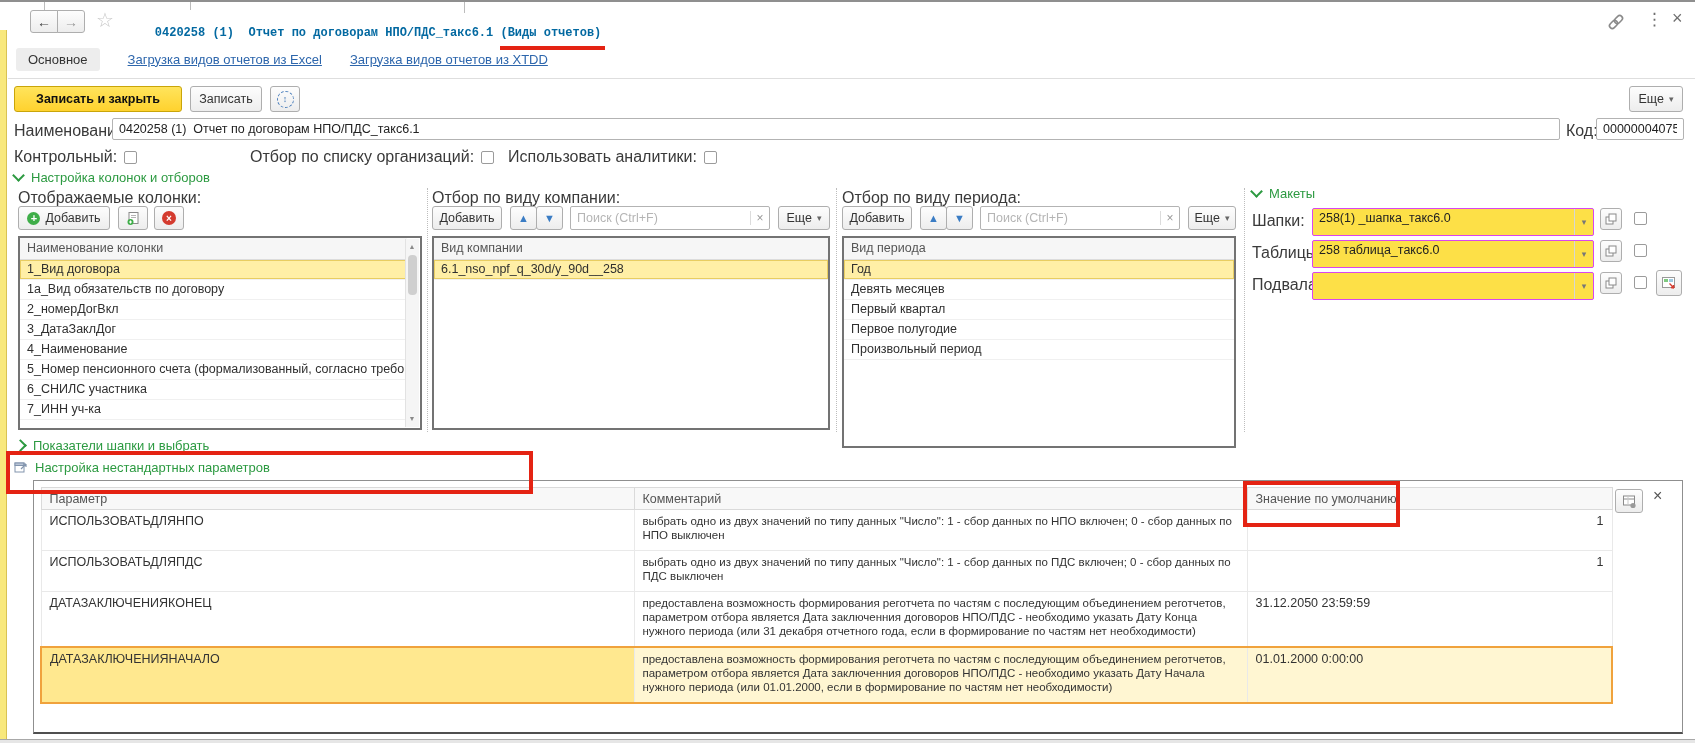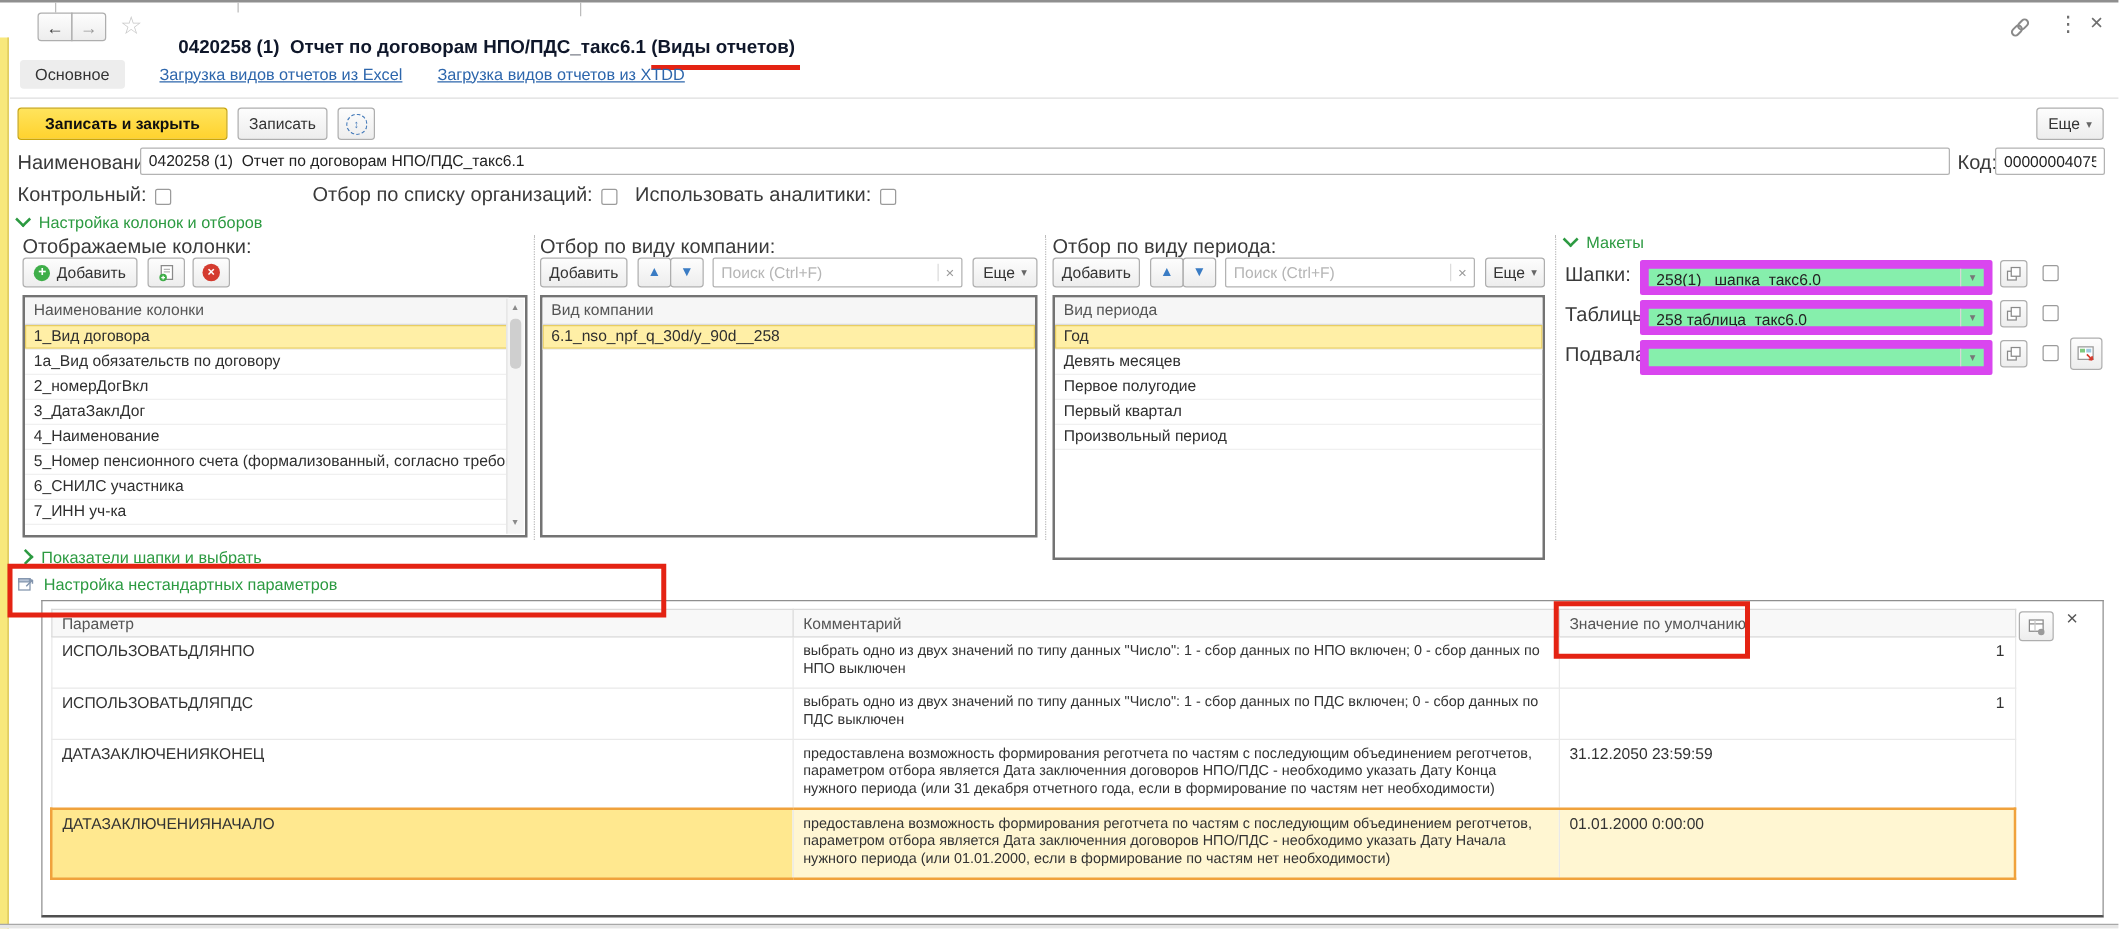--- a/index.html
+++ b/index.html
@@ -35,42 +35,42 @@
         overflow:hidden;font-size:12.5px;color:#2f2f2f;}
   .lrow.sel{background:#ffefa6;box-shadow:inset 0 0 0 1px #e8cd61;}
   .sbar{position:absolute;top:1px;bottom:1px;right:1px;width:13px;background:#f5f5f5;border-left:1px solid #e2e2e2;}
   .sbar .tri{position:absolute;left:0;width:12px;text-align:center;font-size:7px;color:#8a8a8a;line-height:12px;}
   .sbar .thumb{position:absolute;left:2px;right:2px;top:16px;height:40px;background:#cfcfcf;border-radius:4px;}
   .vsep{border-left:1px dotted #bdbdbd;width:0;}
   
   .cb{display:inline-block;width:13px;height:13px;border:1px solid #9b9b9b;border-radius:2px;background:#fff;box-sizing:border-box;flex:none;}
   .cbgroup{display:flex;align-items:center;gap:7px;position:absolute;}
   
-  .combo{box-sizing:border-box;display:flex;align-items:stretch;border:7px solid #d946ef;border-radius:2px;background:#86efac;height:28px;}
+  .combo{box-sizing:border-box;display:flex;align-items:stretch;border:1px solid #d946ef;border-radius:2px;background:#fde047;height:28px;}
   .combo .val{flex:1;padding:2px 6px;font-size:12.5px;white-space:pre;overflow:hidden;color:#222;}
   .combo .drop{width:18px;border-left:1px solid #d6d6d6;display:flex;align-items:center;justify-content:center;color:#777;font-size:9px;}
   .sqbtn{box-sizing:border-box;border:1px solid #aeaeae;background:linear-gradient(#fdfdfd,#ededed);border-radius:3px;
          display:flex;align-items:center;justify-content:center;}
   
   .ptable{border-collapse:collapse;table-layout:fixed;background:#fff;border:1px solid #c6c6c6;}
   .ptable th{background:#f8f8f8;border:1px solid #dadada;font-weight:normal;text-align:left;color:#555;
              padding:3px 8px;font-size:12.5px;height:22px;box-sizing:border-box;}
   .ptable td{border:1px solid #e9e9e9;vertical-align:top;padding:4px 8px 8px;font-size:12.5px;color:#333;}
   .ptable td.comment{font-size:11.5px;line-height:14px;}
   .ptable td.vright{text-align:right;}
   .ptable tr.rsel td{background:#fff6d2;border-top:2px solid #f0a23c;border-bottom:2px solid #f0a23c;}
   .ptable tr.rsel td:first-child{background:#ffe88f;border-left:2px solid #f0a23c;}
   .ptable tr.rsel td:last-child{border-right:2px solid #f0a23c;}
   
   .ann{border:4px solid #e42313;box-sizing:border-box;z-index:50;pointer-events:none;}
   .suffix{position:relative;display:inline-block;}
   .suffix .uline{position:absolute;left:0;right:-4px;bottom:-10px;height:4px;background:#e42313;}
   
   .circle-ico{display:inline-flex;align-items:center;justify-content:center;border-radius:50%;color:#fff;font-weight:bold;flex:none;}
-  .title{font-size:15px;font-weight:600;color:#0f172a;white-space:pre;}
+  .title{font-size:12px;font-weight:600;color:#0369a1;white-space:pre;font-family:Liberation Mono, monospace;}
   .lbl{font-size:16px;color:#3a3a3a;white-space:nowrap;}
 </style>
 </head>
 <body>
 
 <div id="stage">
 
   <div class="abs" style="left:0;top:0;width:1695px;height:2px;background:#8f8f8f;"></div>
   <div class="abs" style="left:44px;top:2px;width:1px;height:8px;background:#bcbcbc;"></div>
   <div class="abs" style="left:190px;top:2px;width:1px;height:8px;background:#bcbcbc;"></div>
@@ -225,22 +225,22 @@
   </div>
   <div class="btn abs" style="left:1188px;top:206px;width:48px;height:24px;">
     <span>Еще</span>
       <span class="mini-chev">▾</span>
   </div>
   <div class="listbox" style="left:842px;top:236px;width:394px;height:212px;">
     <div class="listhead">Вид периода</div>
     <div>
         <div class="lrow sel">Год</div>
         <div class="lrow">Девять месяцев</div>
+        <div class="lrow">Первый квартал</div>
         <div class="lrow">Первое полугодие</div>
-        <div class="lrow">Первый квартал</div>
         <div class="lrow">Произвольный период</div>
       </div>
   </div>
 
   <div class="abs seclink" style="left:1252px;top:186px;">
     <span class="chev down"></span>
     <span>Макеты</span>
   </div>
 
   <span class="abs lbl" style="left:1252px;top:212px;">Шапки:</span>

